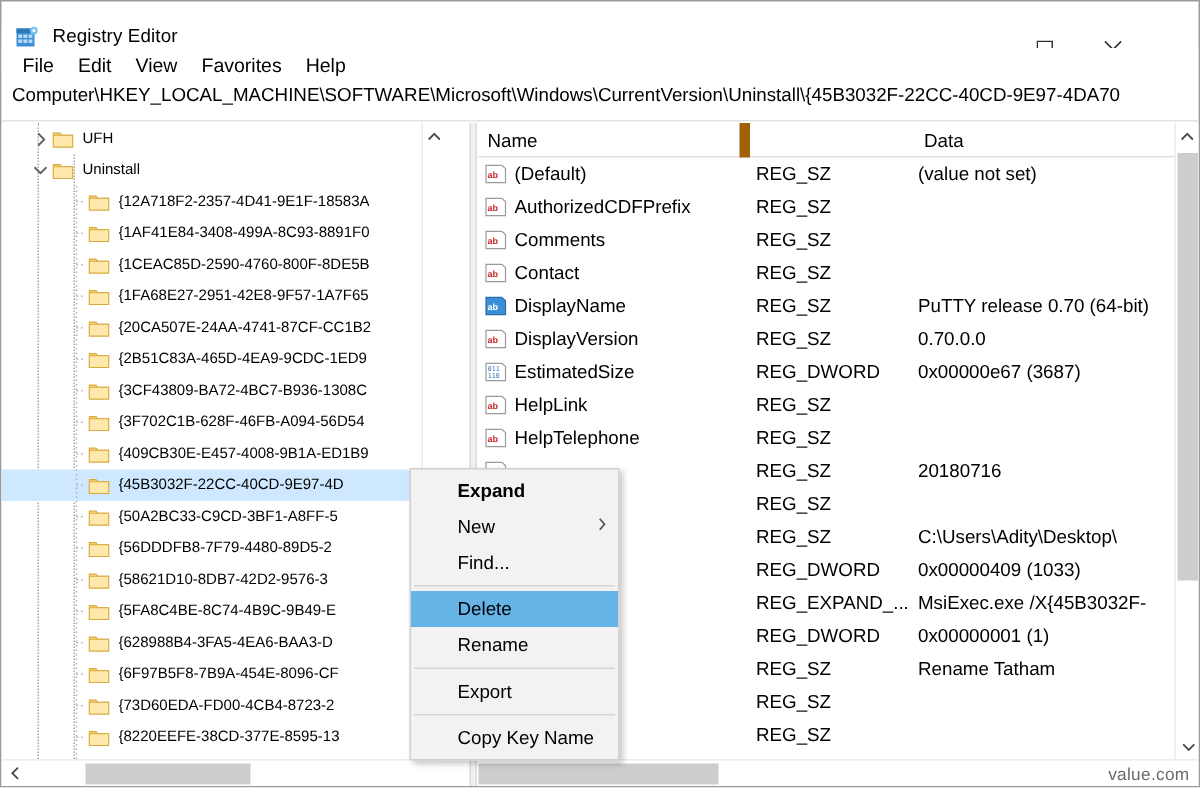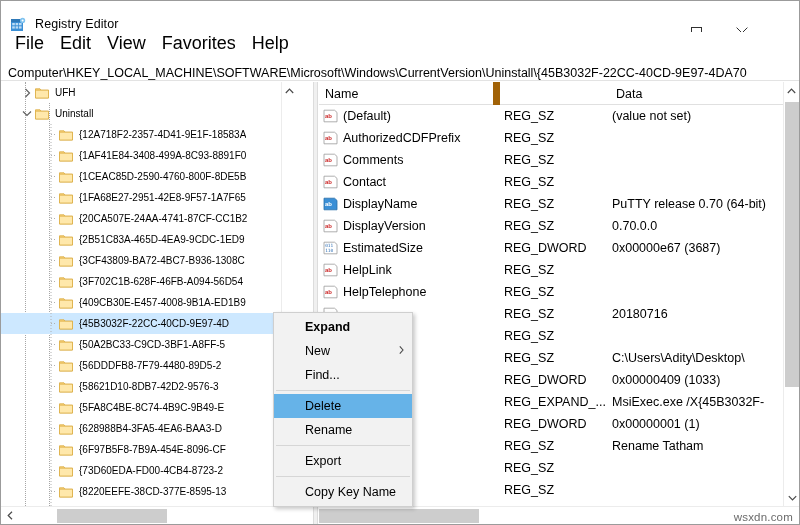--- a/index.html
+++ b/index.html
@@ -40,31 +40,31 @@
   #btn-close { right: 0px; }
   .wbtn svg { display: block; }
 
   
   #menubar {
     position: absolute; left: 0; top: 31px; width: 798px; height: 24px;
     background: #ffffff;
     display: flex; align-items: center; padding-left: 6px;
   }
   .menu-item {
-    font-size: 18px; color: #000000;
+    font-size: 13px; color: #000000;
     padding: 2px 8px 3px 8px;
     white-space: nowrap;
   }
 
   
   #addressbar {
     position: absolute; left: 0; top: 55px; width: 798px; height: 25px;
     background: #ffffff;
     border-bottom: 1px solid #e3e3e3;
-    display: flex; align-items: flex-end;
+    display: flex; align-items: flex-start;
     overflow: hidden;
   }
   #address-text {
     font-size: 12.5px; color: #000000;
     padding-left: 7px;
     white-space: nowrap;
   }
 
   
   #panes {
@@ -858,14 +858,14 @@
       <div class="ctx-sep"></div>
       <div class="ctx-item">
         <span>Export</span>
       </div>
       <div class="ctx-sep"></div>
       <div class="ctx-item">
         <span>Copy Key Name</span>
       </div>
     </div>
 
-  <div id="watermark">wsxdn.com</div>
+  <div id="watermark">value.com</div>
 </div>
 
 </body></html>

